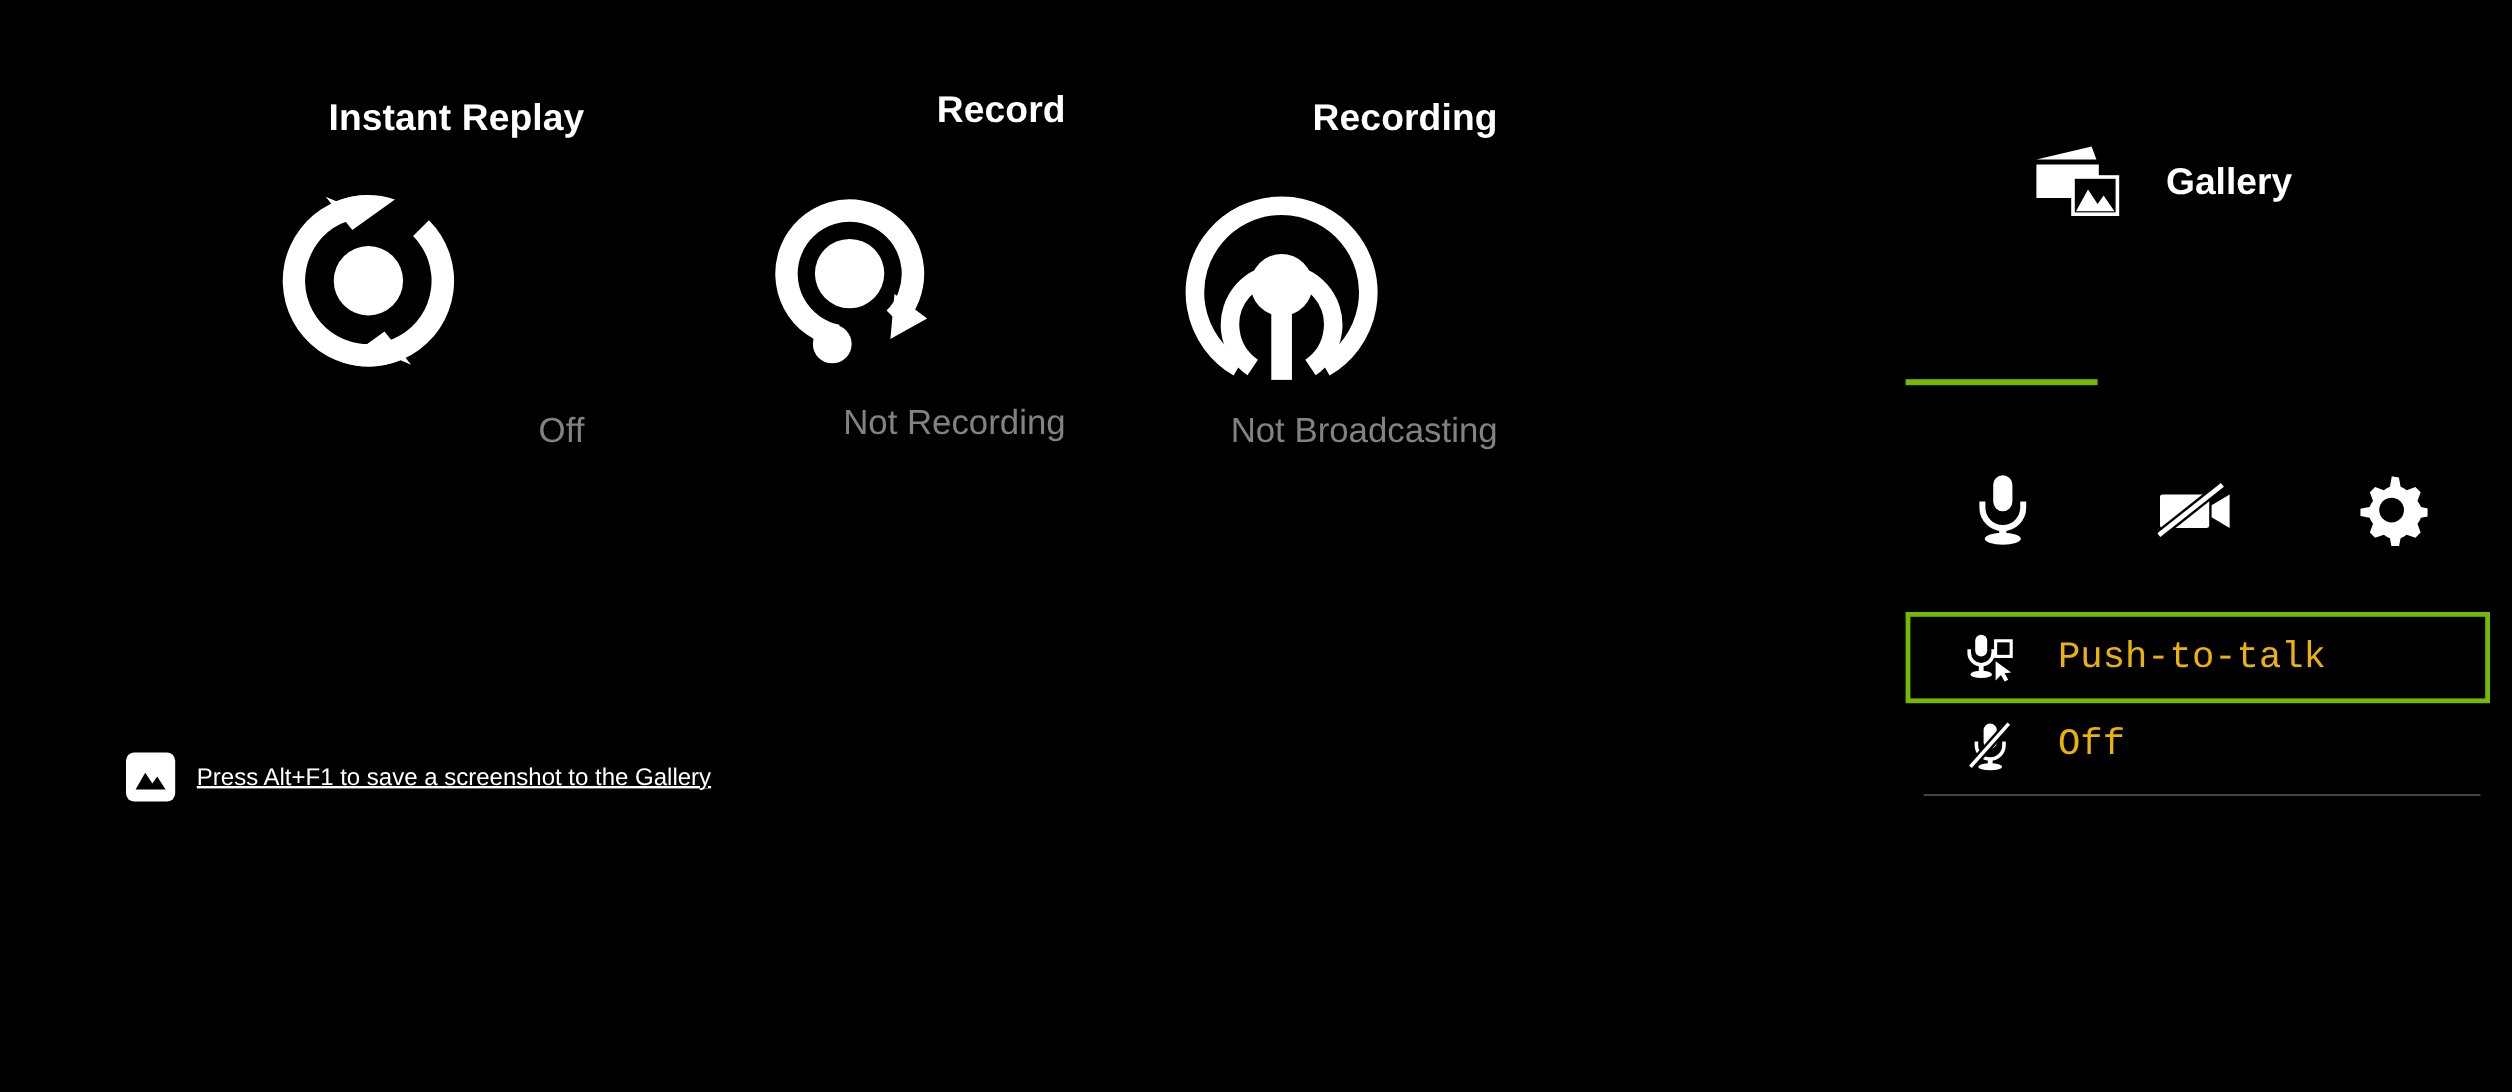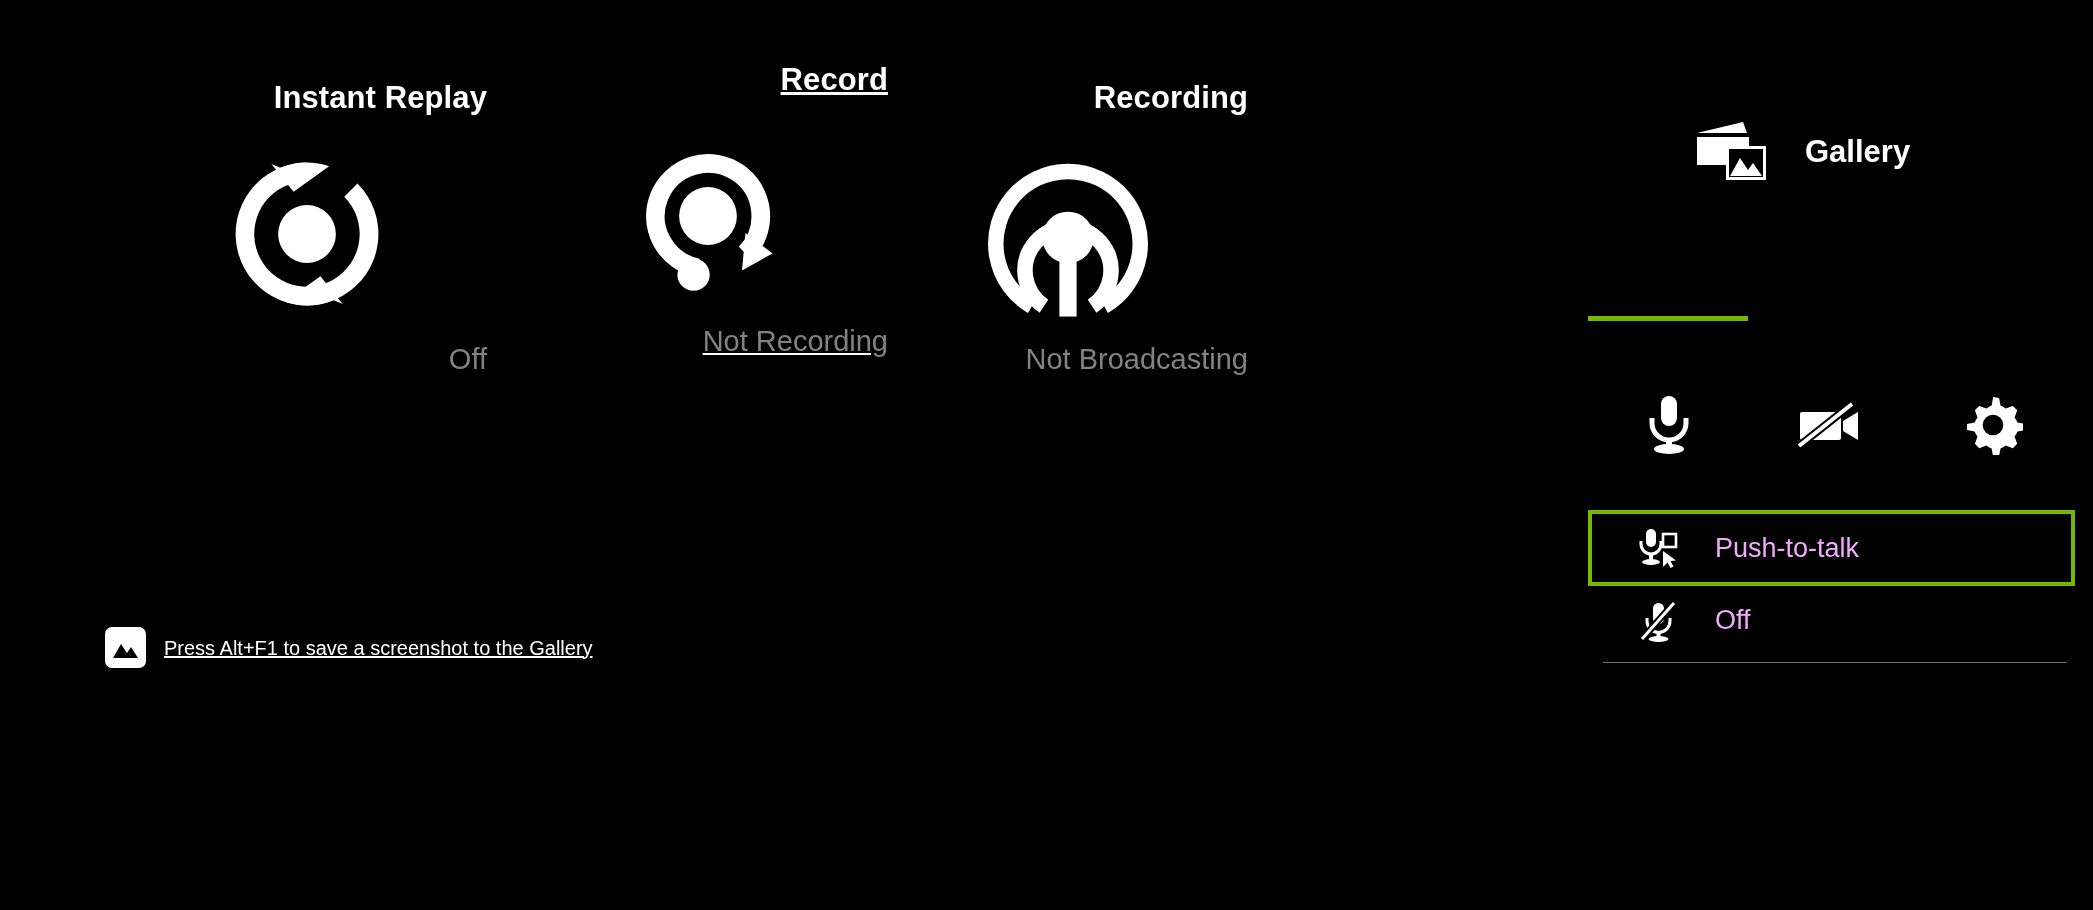--- a/index.html
+++ b/index.html
@@ -45,21 +45,21 @@
   }
   .card-status {
     margin-top: 16px;
     font-size: 29px;
     color: #828282;
     line-height: 1;
     white-space: nowrap;
   }
 
   #card-instant-replay { left: 127px; top: 82px; }
-  #card-record        { left: 528px; top: 64px; text-decoration: underline; }
+  #card-record        { left: 528px; top: 76px; }
   #card-broadcast     { left: 888px; top: 82px; }
 
   
   .hint {
     position: absolute;
     left: 105px;
     top: 627px;
     display: flex;
     align-items: center;
     gap: 18px;
@@ -154,25 +154,26 @@
   }
   .menu-icon {
     width: 46px;
     height: 46px;
     flex: none;
     display: flex;
     align-items: center;
     justify-content: center;
   }
   .menu-label {
-    font-size: 27px;
-    color: #f0abfc;
+    font-size: 31px;
+    color: #eab308;
     margin-left: 32px;
     line-height: 1;
     white-space: nowrap;
+    font-family: Liberation Mono, monospace;
   }
   .menu-sep {
     height: 1px;
     background: #6f6f6f;
     margin: 8px 8px 0 15px;
   }
   .menu-item.no-icon { padding-left: 127px; }
   .menu-item.customize { height: 72px; }
 
   svg { display: block; }

